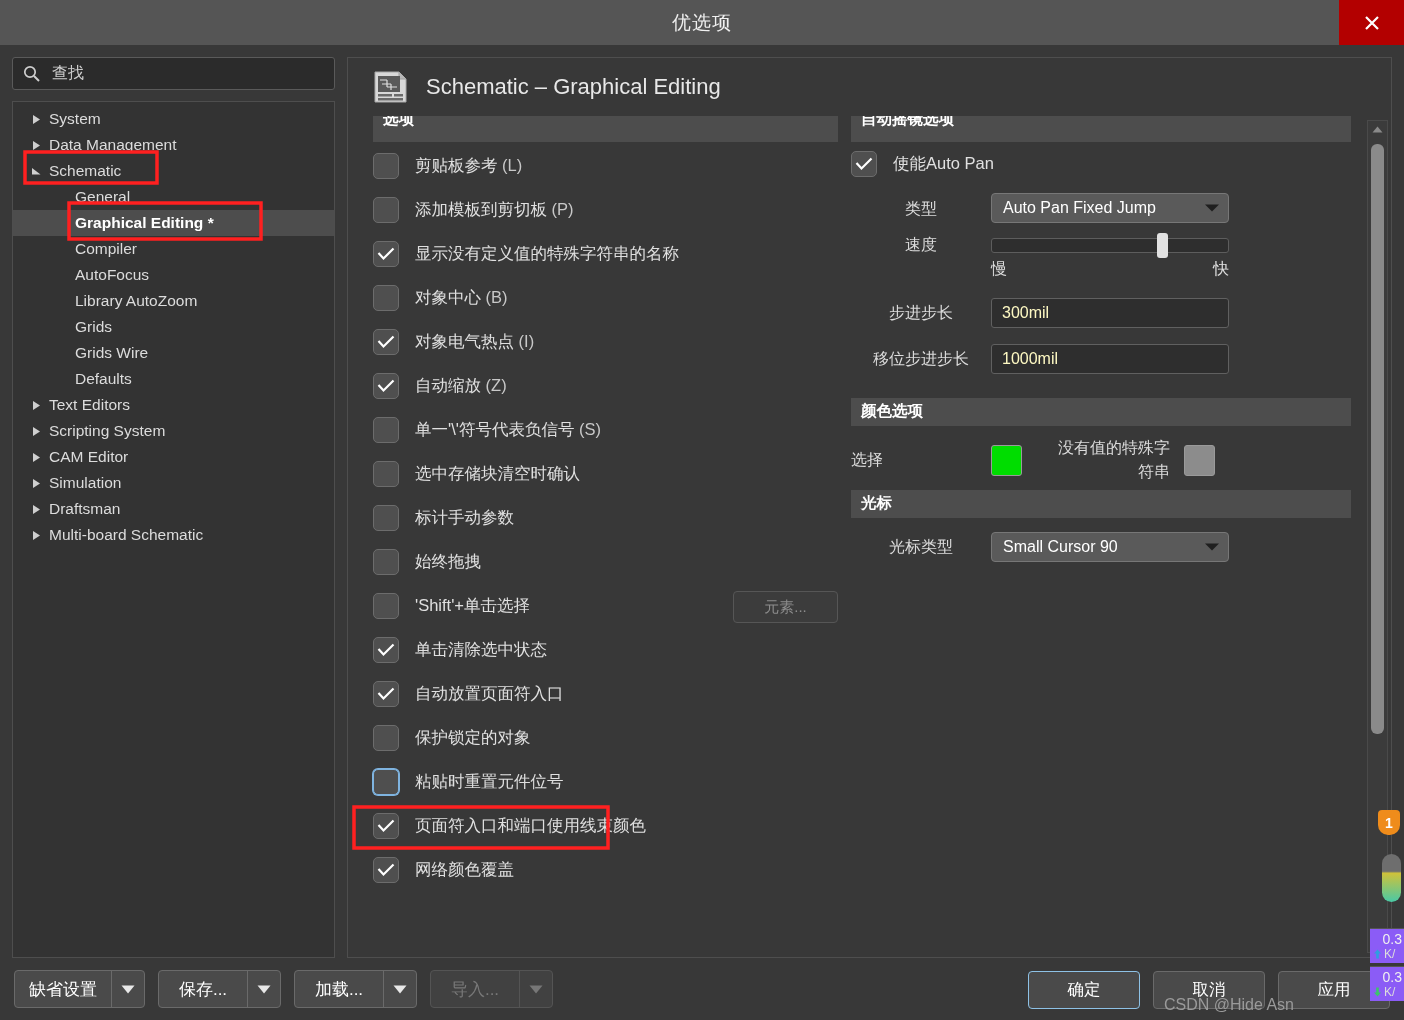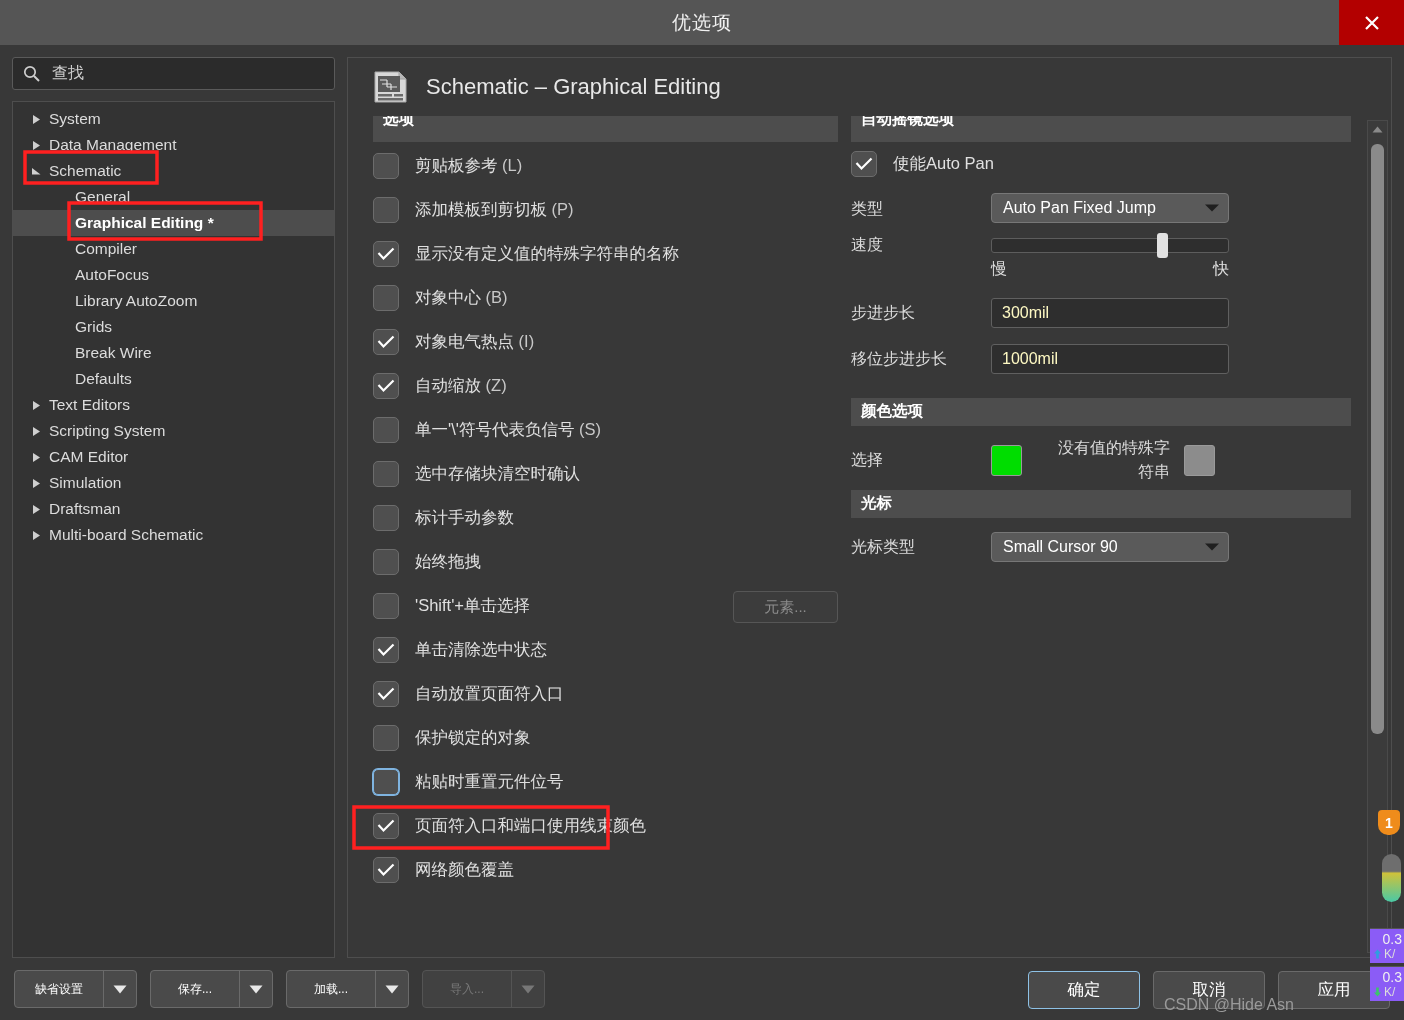--- a/index.html
+++ b/index.html
@@ -219,20 +219,21 @@
     align-items: center;
     justify-content: center;
     cursor: default;
   }
 
   
   .frow {
     display: flex;
     align-items: center;
     margin-top: 9px;
+    text-align: center;
   }
   .flabel {
     color: #dcdcdc;
     font-size: 16px;
     width: 140px;
     flex: none;
   }
   .flabel.stacked { line-height: 25px; }
   .dropdown {
     flex: 1;
@@ -360,21 +361,21 @@
     background: #4a4a4a;
     border: 1px solid #6a6a6a;
     border-radius: 4px;
     overflow: hidden;
     margin-right: 13px;
     cursor: pointer;
   }
   .splitbtn .main {
     display: flex; align-items: center; justify-content: center;
     color: #ffffff;
-    font-size: 12px;
+    font-size: 17px;
     padding: 0 14px;
     min-width: 88px;
     box-sizing: border-box;
   }
   .splitbtn .arrow {
     width: 32px;
     display: flex; align-items: center; justify-content: center;
     border-left: 1px solid #6a6a6a;
   }
   .splitbtn.disabled { background: #414141; border-color: #545454; cursor: default; }
@@ -513,21 +514,21 @@
           <div class="tree-item lvl2">
             <span class="lbl">AutoFocus</span>
           </div>
           <div class="tree-item lvl2">
             <span class="lbl">Library AutoZoom</span>
           </div>
           <div class="tree-item lvl2">
             <span class="lbl">Grids</span>
           </div>
           <div class="tree-item lvl2">
-            <span class="lbl">Break Wire</span>
+            <span class="lbl">Grids Wire</span>
           </div>
           <div class="tree-item lvl2">
             <span class="lbl">Defaults</span>
           </div>
           <div class="tree-item lvl1">
             <span class="tw">
               <svg width="11" height="11" viewBox="0 0 11 11">
                 <path d="M2 1 L9 5.5 L2 10 Z" fill="#cfcfcf"></path>
               </svg>
             </span>

